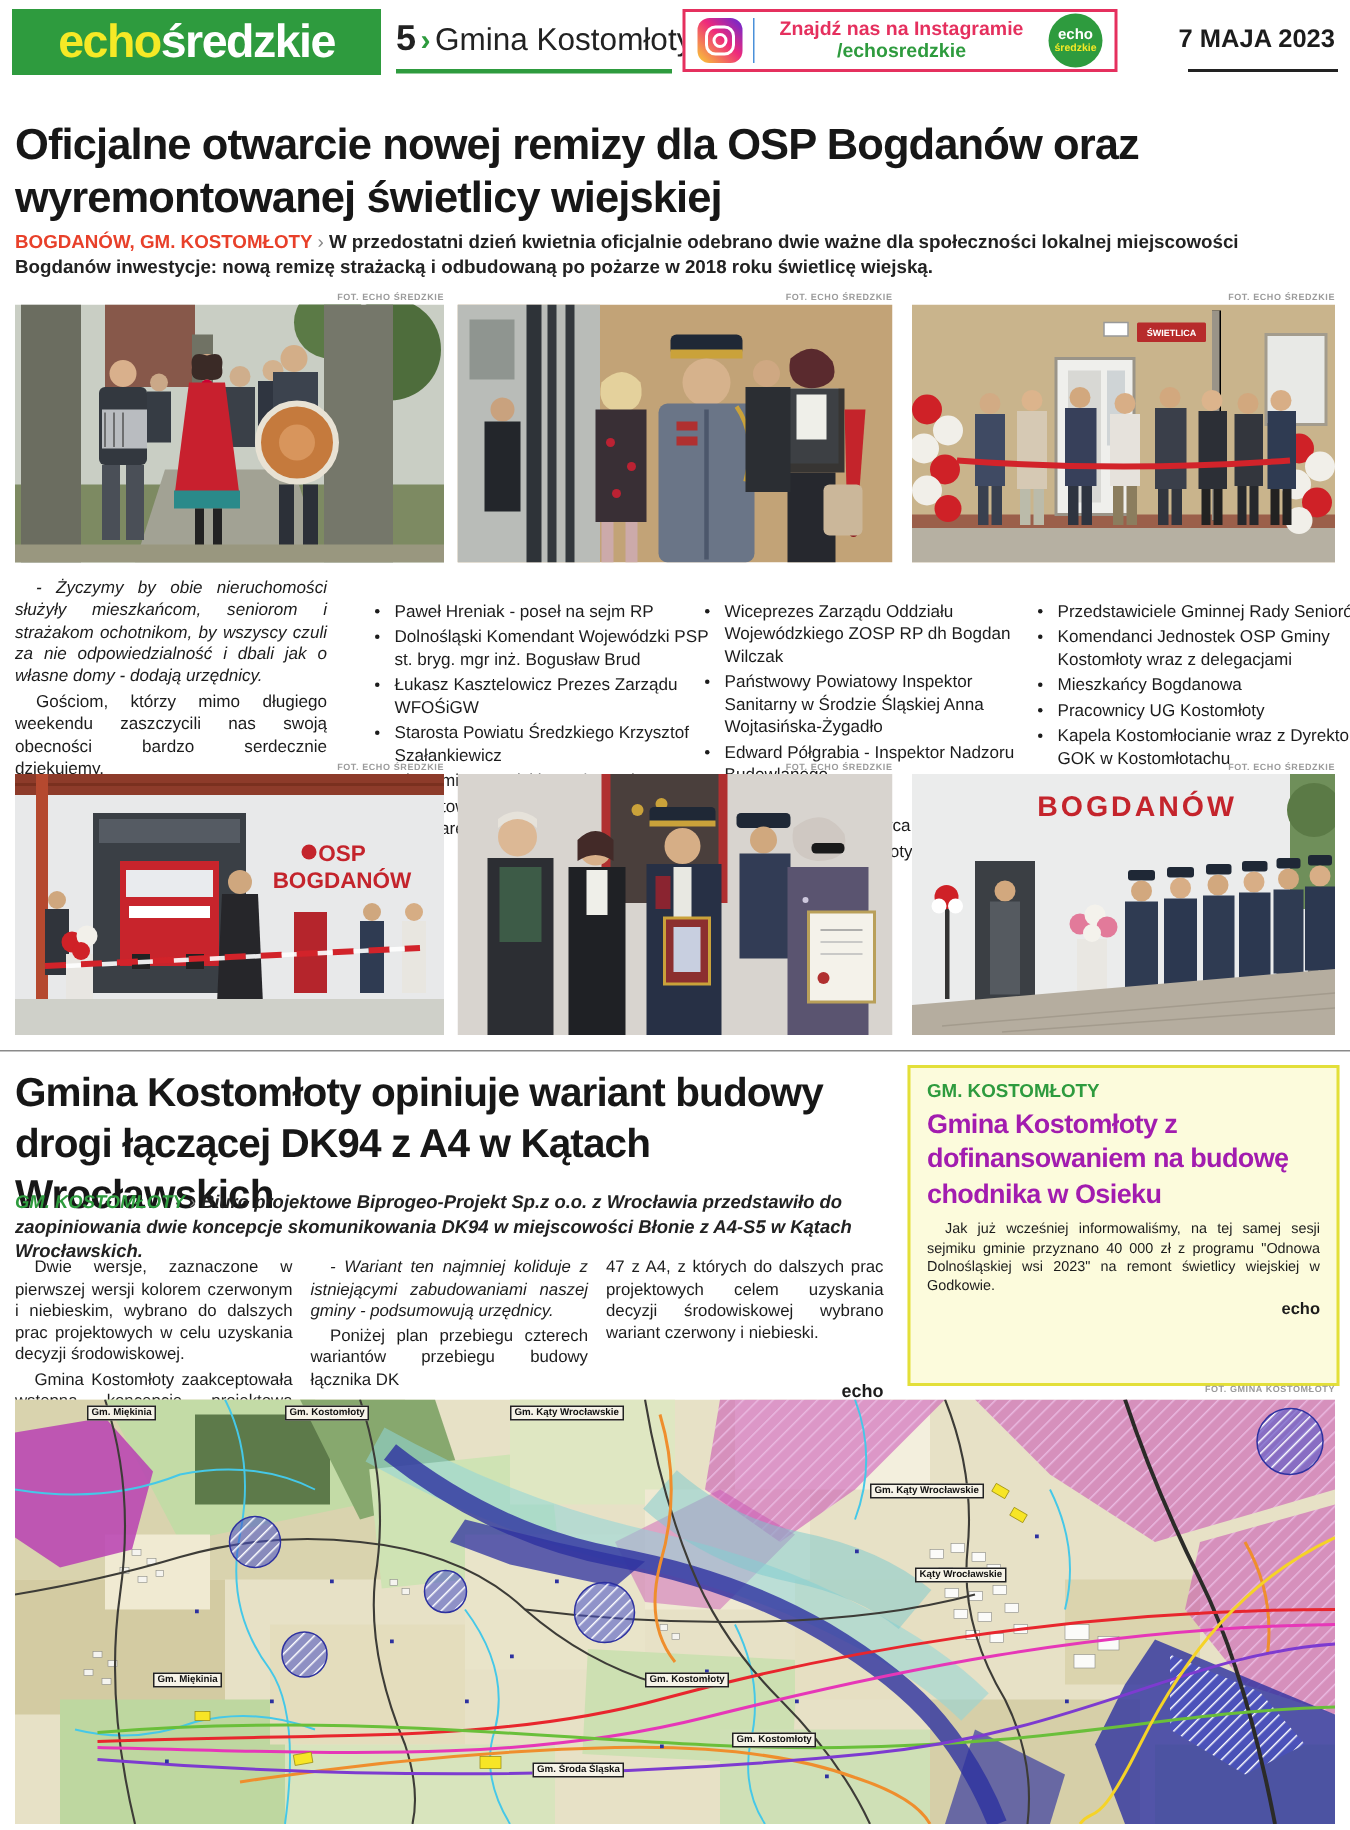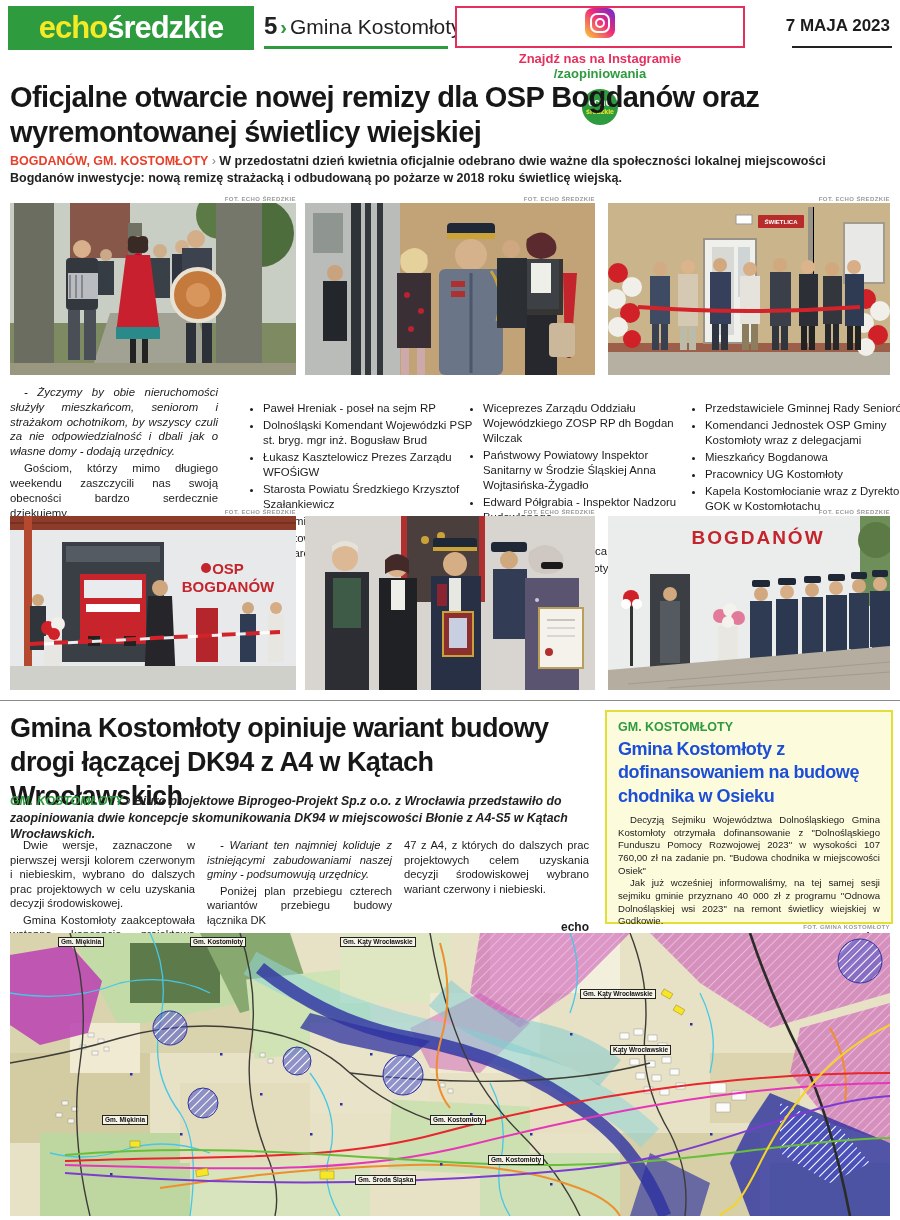--- a/index.html
+++ b/index.html
@@ -6,21 +6,21 @@
   body{width:900px;height:1220px;position:relative;font-family:"Liberation Sans",sans-serif;color:#1c1c1c;overflow:hidden;}
   .abs{position:absolute;}
   
   .logo-box{left:8px;top:6px;width:246px;height:44px;background:#2e9b3e;display:flex;align-items:center;justify-content:center;font-weight:bold;font-size:31px;letter-spacing:-1px;}
   .logo-echo{color:#f6e926;}
   .logo-sredzkie{color:#fff;}
   .pagehead{left:264px;top:12px;width:190px;font-size:21px;color:#222;white-space:nowrap;}
   .pagehead .num{font-weight:bold;font-size:24px;}
   .pagehead .arr{color:#2e9b3e;font-weight:bold;font-size:20px;padding:0 3px;}
   .pagehead-line{left:264px;top:46px;width:184px;height:3px;background:#2e9b3e;}
-  .insta-badge{left:455px;top:6px;width:290px;height:42px;border:2px solid #e5305e;display:flex;align-items:center;gap:7px;padding:0 8px;box-sizing:border-box;background:#fff;flex-direction:column;}
+  .insta-badge{left:455px;top:6px;width:290px;height:42px;border:2px solid #e5305e;display:flex;align-items:center;gap:7px;padding:0 8px;box-sizing:border-box;background:#fff;}
   .ig-icon{width:30px;height:30px;border-radius:8px;background:linear-gradient(45deg,#f9ce34,#ee2a7b 55%,#6228d7);position:relative;flex:0 0 auto;}
   .ig-icon::before{content:"";position:absolute;inset:5px;border:2px solid #fff;border-radius:7px;}
   .ig-icon::after{content:"";position:absolute;left:10px;top:10px;width:6px;height:6px;border:2px solid #fff;border-radius:50%;}
   .ig-divider{width:1px;height:30px;background:#4a90d9;}
   .insta-text{flex:1;text-align:center;line-height:1.15;font-weight:bold;font-size:13px;}
   .insta-text .l1{color:#e5305e;}
   .insta-text .l2{color:#2e9b3e;}
   .echo-badge{width:36px;height:36px;border-radius:50%;background:#2e9b3e;color:#fff;display:flex;flex-direction:column;align-items:center;justify-content:center;font-weight:bold;font-size:10px;line-height:1;flex:0 0 auto;}
   .echo-badge .b2{font-size:7px;color:#f6e926;}
   .date-head{right:10px;top:16px;font-weight:bold;font-size:17px;}
@@ -43,21 +43,21 @@
   .sig-right{text-align:right;font-weight:bold;font-size:12px;}
   .divider{left:0;top:700px;width:900px;height:1px;background:#8a8a8a;}
   
   .headline2{left:10px;top:712px;width:590px;font-weight:bold;font-size:27px;line-height:1.25;letter-spacing:-0.6px;color:#171717;}
   .lead2{left:10px;top:793px;width:585px;font-size:12.3px;line-height:1.35;font-weight:bold;color:#222;font-style:italic;}
   .a2col{font-size:11.2px;line-height:1.3;text-align:justify;}
   .a2col p{margin:0 0 2px 0;text-indent:13px;}
   
   .sidebox{left:605px;top:710px;width:288px;height:214px;background:#fcfbdc;border:2px solid #e3df39;box-sizing:border-box;padding:8px 11px;}
   .sidebox .tag{font-size:12.5px;font-weight:bold;color:#2e9b3e;margin-bottom:4px;}
-  .sidebox h2{margin:2px 0 6px 0;font-size:18px;line-height:1.3;letter-spacing:-0.4px;color:#1d4ed8;}
+  .sidebox h2{margin:2px 0 6px 0;font-size:18px;line-height:1.3;letter-spacing:-0.4px;color:#a21caf;}
   .sidebox p{margin:0;font-size:9.6px;line-height:1.32;text-align:justify;text-indent:12px;}
   .sidebox .sig{text-align:right;font-weight:bold;font-size:11px;margin-top:2px;}
   
   .maplabel{position:absolute;font-size:6.5px;font-weight:bold;background:#f6f3e8;border:1px solid #222;padding:0 2px;white-space:nowrap;line-height:1.3;color:#111;}
 </style>
 </head>
 <body>
 
 <div class="abs logo-box">
   <span class="logo-echo">echo</span>
@@ -65,21 +65,21 @@
 </div>
 <div class="abs pagehead">
   <span class="num">5</span><span class="arr">›</span><span>Gmina Kostomłoty</span>
 </div>
 <div class="abs pagehead-line"></div>
 <div class="abs insta-badge">
   <span class="ig-icon"></span>
   <span class="ig-divider"></span>
   <span class="insta-text">
     <span class="l1">Znajdź nas na Instagramie</span><br>
-    <span class="l2">/zaopiniowania</span>
+    <span class="l2">/echosredzkie</span>
   </span>
   <span class="echo-badge">
     <span>echo</span>
     <span class="b2">średzkie</span>
   </span>
 </div>
 <div class="abs date-head">7 MAJA 2023</div>
 <div class="abs date-line"></div>
 
 <h1 class="abs headline1" style="margin:0;">Oficjalne otwarcie nowej remizy dla OSP Bogdanów oraz wyremontowanej świetlicy wiejskiej</h1>
@@ -489,21 +489,20 @@
   <p>Poniżej plan przebiegu czterech wariantów przebiegu budowy łącznika DK</p>
 </div>
 <div class="abs a2col" style="left:404px;top:838px;width:185px;">
   <p style="text-indent:0;">47 z A4, z których do dalszych prac projektowych celem uzyskania decyzji środowiskowej wybrano wariant czerwony i niebieski.</p>
   <div class="sig-right" style="margin-top:24px;">echo</div>
 </div>
 
 <div class="abs sidebox">
   <div class="tag">GM. KOSTOMŁOTY</div>
   <h2>Gmina Kostomłoty z dofinansowaniem na budowę chodnika w Osieku</h2>
-  <p>Decyzją Sejmiku Województwa Dolnośląskiego Gmina Kostomłoty otrzymała dofinansowanie z "Dolnośląskiego Funduszu Pomocy Rozwojowej 2023" w wysokości 107 760,00 zł na zadanie pn. "Budowa chodnika w miejscowości Osiek"</p>
   <p>Jak już wcześniej informowaliśmy, na tej samej sesji sejmiku gminie przyznano 40 000 zł z programu "Odnowa Dolnośląskiej wsi 2023" na remont świetlicy wiejskiej w Godkowie.</p>
   <div class="sig">echo</div>
 </div>
 
 <div class="abs credit" style="left:610px;top:924px;width:280px;">FOT. GMINA KOSTOMŁOTY</div>
 
 <div class="abs" style="left:10px;top:933px;width:880px;height:283px;">
 <svg width="880" height="283" viewBox="0 0 880 283">
   <defs>
     <pattern id="hatchBlue" width="6" height="6" patternUnits="userSpaceOnUse" patternTransform="rotate(45)">

